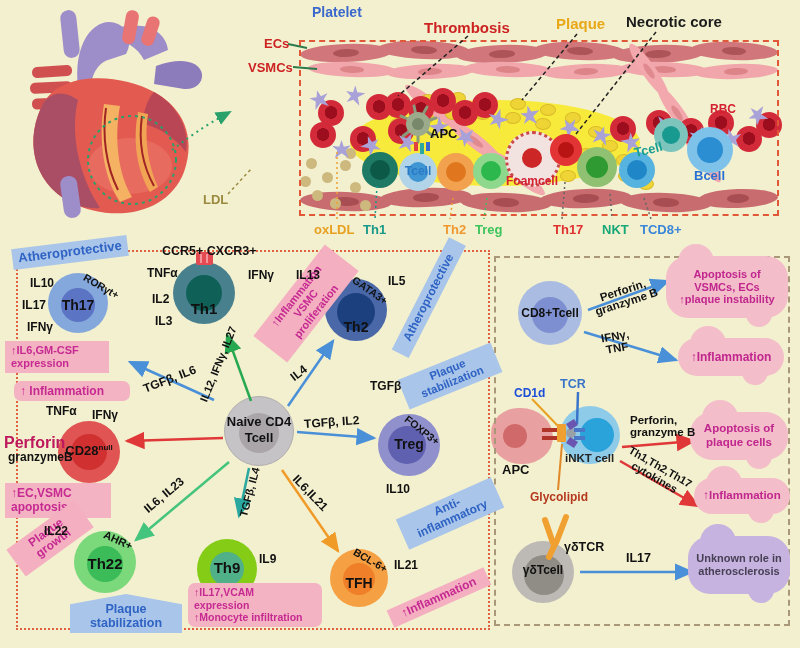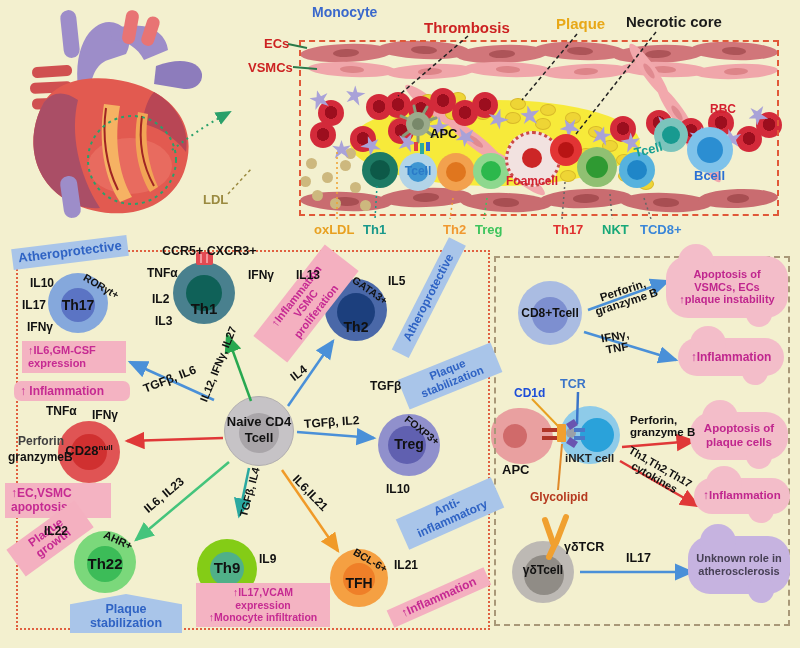--- a/index.html
+++ b/index.html
@@ -377,21 +377,21 @@
     <rect x="574" y="428" width="11" height="4" fill="#4a78c8"></rect>
     <rect x="574" y="436" width="11" height="4" fill="#4a78c8"></rect>
 
     <g stroke="#f0a030" stroke-width="6" stroke-linecap="round" fill="none">
       <path d="M545 520 L553 543"></path>
         <path d="M566 517 L556 543"></path>
         <path d="M555 544 L549 557"></path>
     </g>
   </svg>
 
-  <div class="lbl" style="left:312px;top:4px;font-size:14px;color:#3a68cc;">Monocyte</div>
+  <div class="lbl" style="left:312px;top:4px;font-size:14px;color:#3a68cc;">Platelet</div>
   <div class="lbl" style="left:424px;top:19px;font-size:15px;color:#cc2222;">Thrombosis</div>
   <div class="lbl" style="left:556px;top:15px;font-size:15px;color:#e8a818;">Plaque</div>
   <div class="lbl" style="left:626px;top:13px;font-size:15px;color:#1a1a1a;">Necrotic core</div>
   <div class="lbl" style="left:264px;top:36px;font-size:13px;color:#cc2222;">ECs</div>
   <div class="lbl" style="left:248px;top:60px;font-size:13px;color:#cc2222;">VSMCs</div>
   <div class="lbl" style="left:203px;top:192px;font-size:13px;color:#9a8a40;">LDL</div>
   <div class="lbl" style="left:430px;top:126px;font-size:13px;color:#111;">APC</div>
   <div class="lbl" style="left:506px;top:174px;font-size:12px;color:#d42030;">Foamcell</div>
   <div class="lbl" style="left:634px;top:142px;font-size:13px;color:#18a093;transform:rotate(-14deg);">Tcell</div>
   <div class="lbl" style="left:694px;top:168px;font-size:13px;color:#2a6fd4;">Bcell</div>
@@ -403,28 +403,28 @@
   <div class="lbl" style="left:553px;top:222px;font-size:13px;color:#e03030;">Th17</div>
   <div class="lbl" style="left:602px;top:222px;font-size:13px;color:#18a878;">NKT</div>
   <div class="lbl" style="left:640px;top:222px;font-size:13px;color:#3a86d8;">TCD8+</div>
 
   <div class="ribbon rb" style="left:12px;top:242px;width:104px;font-size:13px;transform:rotate(-7deg);">Atheroprotective</div>
   <div class="lbl" style="left:162px;top:244px;font-size:12.5px;color:#111;">CCR5+ CXCR3+</div>
   <div class="lbl" style="left:30px;top:276px;font-size:12px;color:#111;">IL10</div>
   <div class="lbl" style="left:22px;top:298px;font-size:12px;color:#111;">IL17</div>
   <div class="lbl" style="left:27px;top:320px;font-size:12px;color:#111;">IFNγ</div>
   <div class="lbl" style="left:82px;top:280px;font-size:10.5px;color:#111;transform:rotate(30deg);">RORγt+</div>
-  <div class="box" style="left:22px;top:341px;width:92px;font-size:11px;">
+  <div class="box" style="left:5px;top:341px;width:92px;font-size:11px;">
     <div>↑IL6,GM-CSF</div>
     <div>expression</div>
     </div>
   <div class="box" style="left:14px;top:381px;width:104px;font-size:12px;border-radius:7px;">↑ Inflammation</div>
   <div class="lbl" style="left:46px;top:404px;font-size:12px;color:#111;">TNFα</div>
   <div class="lbl" style="left:92px;top:408px;font-size:12px;color:#111;">IFNγ</div>
-  <div class="lbl" style="left:18px;top:434px;font-size:12px;color:#404040;">Perforin</div>
+  <div class="lbl" style="left:4px;top:434px;font-size:16px;color:#be185d;">Perforin</div>
   <div class="lbl" style="left:8px;top:450px;font-size:12px;color:#111;">granzymeB</div>
   <div class="box" style="left:5px;top:483px;width:94px;font-size:12px;">
     <div>↑EC,VSMC</div>
     <div>apoptosis</div>
     </div>
   <div class="ribbon rp" style="left:8px;top:522px;width:72px;font-size:12px;transform:rotate(-36deg);">
     <div>Plaque</div>
     <div>growth</div>
     </div>
   <div class="lbl" style="left:44px;top:524px;font-size:12px;color:#111;">IL22</div>
@@ -459,21 +459,21 @@
     </div>
 
   <div class="lbl" style="left:142px;top:372px;font-size:12px;color:#111;transform:rotate(-21deg);">TGFβ, IL6</div>
   <div class="lbl" style="left:178px;top:358px;font-size:11px;color:#111;transform:rotate(-68deg);">IL12, IFNγ, IL27</div>
   <div class="lbl" style="left:290px;top:366px;font-size:12px;color:#111;transform:rotate(-38deg);">IL4</div>
   <div class="lbl" style="left:304px;top:415px;font-size:12px;color:#111;transform:rotate(-4deg);">TGFβ, IL2</div>
   <div class="lbl" style="left:140px;top:488px;font-size:12px;color:#111;transform:rotate(-40deg);">IL6, IL23</div>
   <div class="lbl" style="left:224px;top:486px;font-size:11px;color:#111;transform:rotate(-75deg);">TGFβ, IL4</div>
   <div class="lbl" style="left:288px;top:486px;font-size:12px;color:#111;transform:rotate(46deg);">IL6,IL21</div>
   <div class="lbl" style="left:259px;top:552px;font-size:12px;color:#111;">IL9</div>
-  <div class="box" style="left:196px;top:583px;width:122px;font-size:10.5px;text-align:center;">
+  <div class="box" style="left:188px;top:583px;width:122px;font-size:10.5px;border-radius:7px;">
     <div>↑IL17,VCAM</div>
     <div>expression</div>
     <div>↑Monocyte infiltration</div>
     </div>
   <div class="lbl" style="left:352px;top:554px;font-size:10.5px;color:#111;transform:rotate(30deg);">BCL-6+</div>
   <div class="lbl" style="left:394px;top:558px;font-size:12px;color:#111;">IL21</div>
   <div class="ribbon rp" style="left:386px;top:588px;width:94px;font-size:12px;transform:rotate(-24deg);">↑Inflammation</div>
 
   <div class="lbl" style="left:592px;top:284px;font-size:11.5px;color:#111;transform:rotate(-18deg);text-align:center;">
     <div>Perforin,</div>

